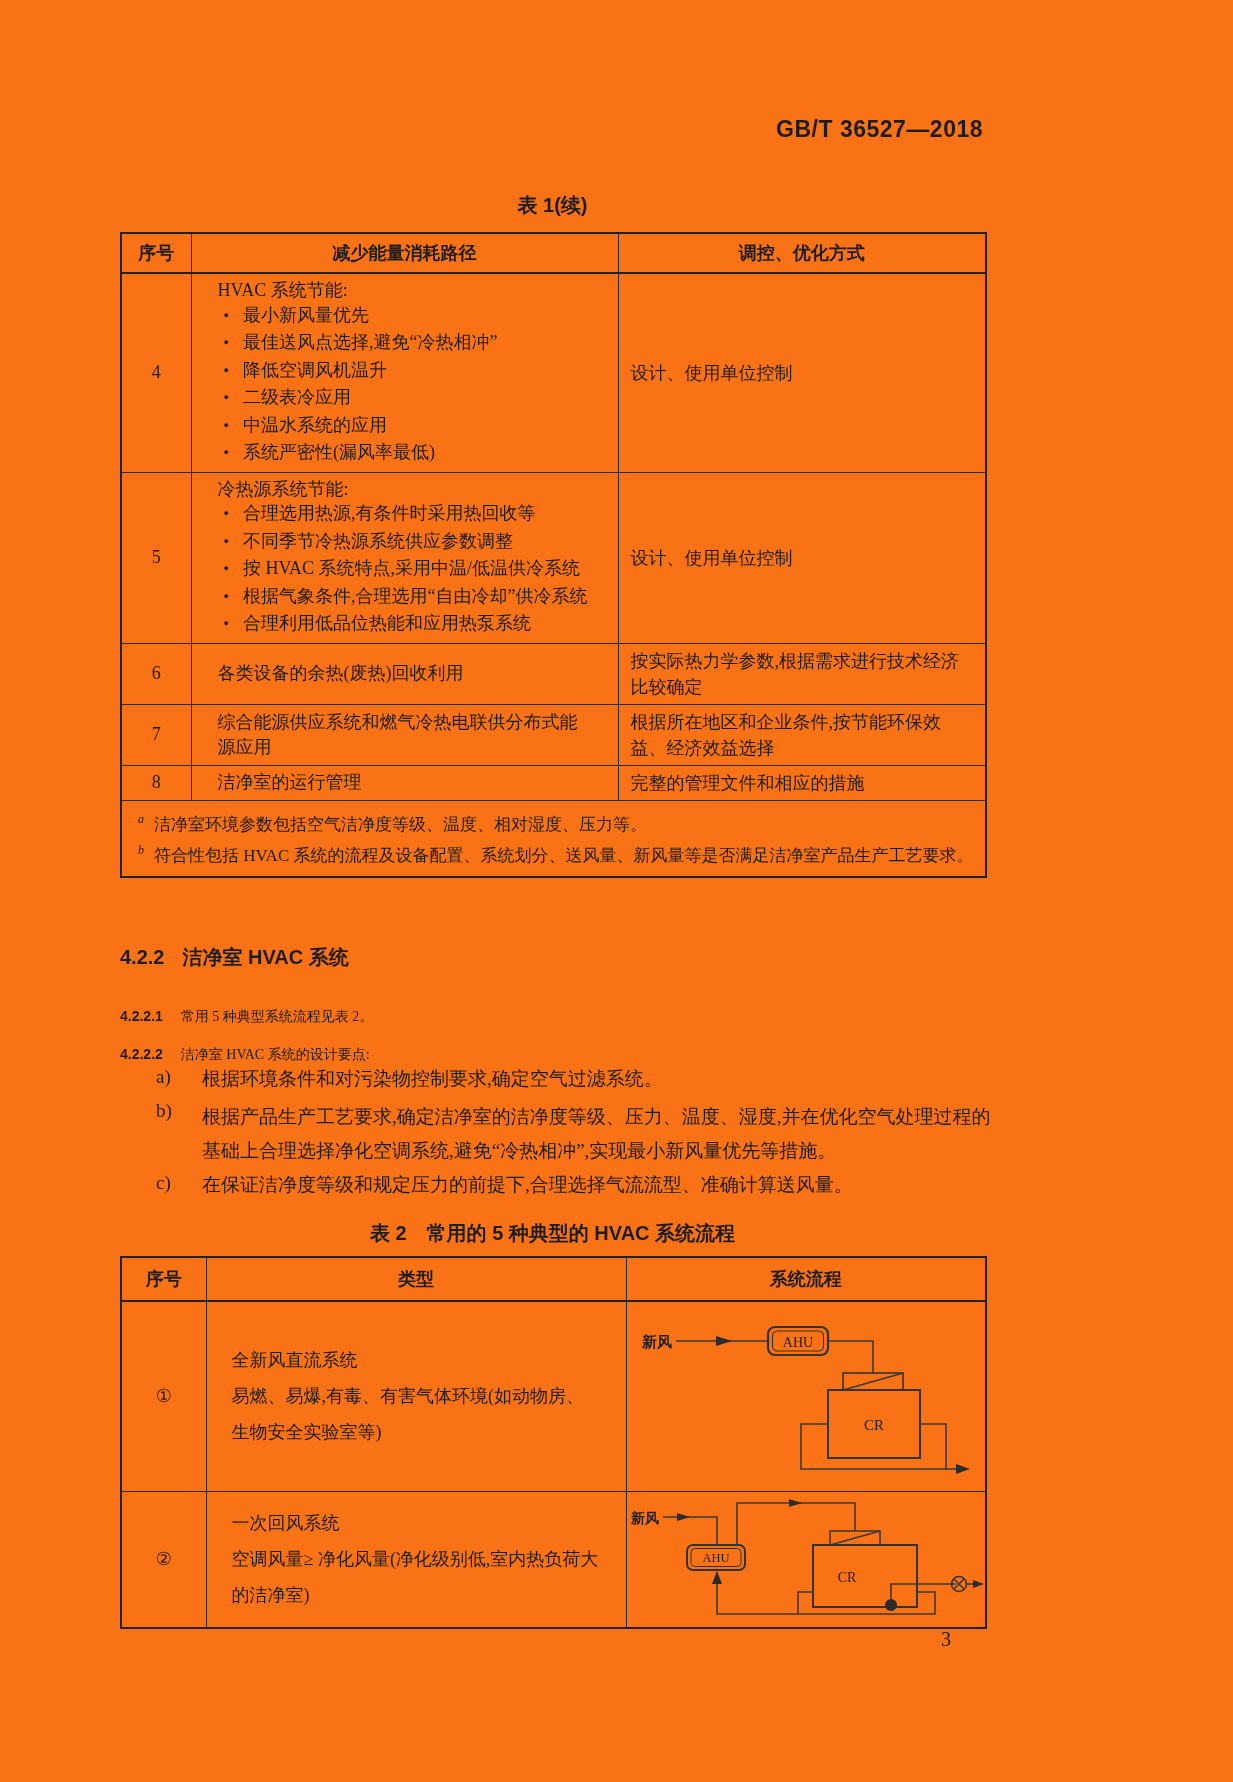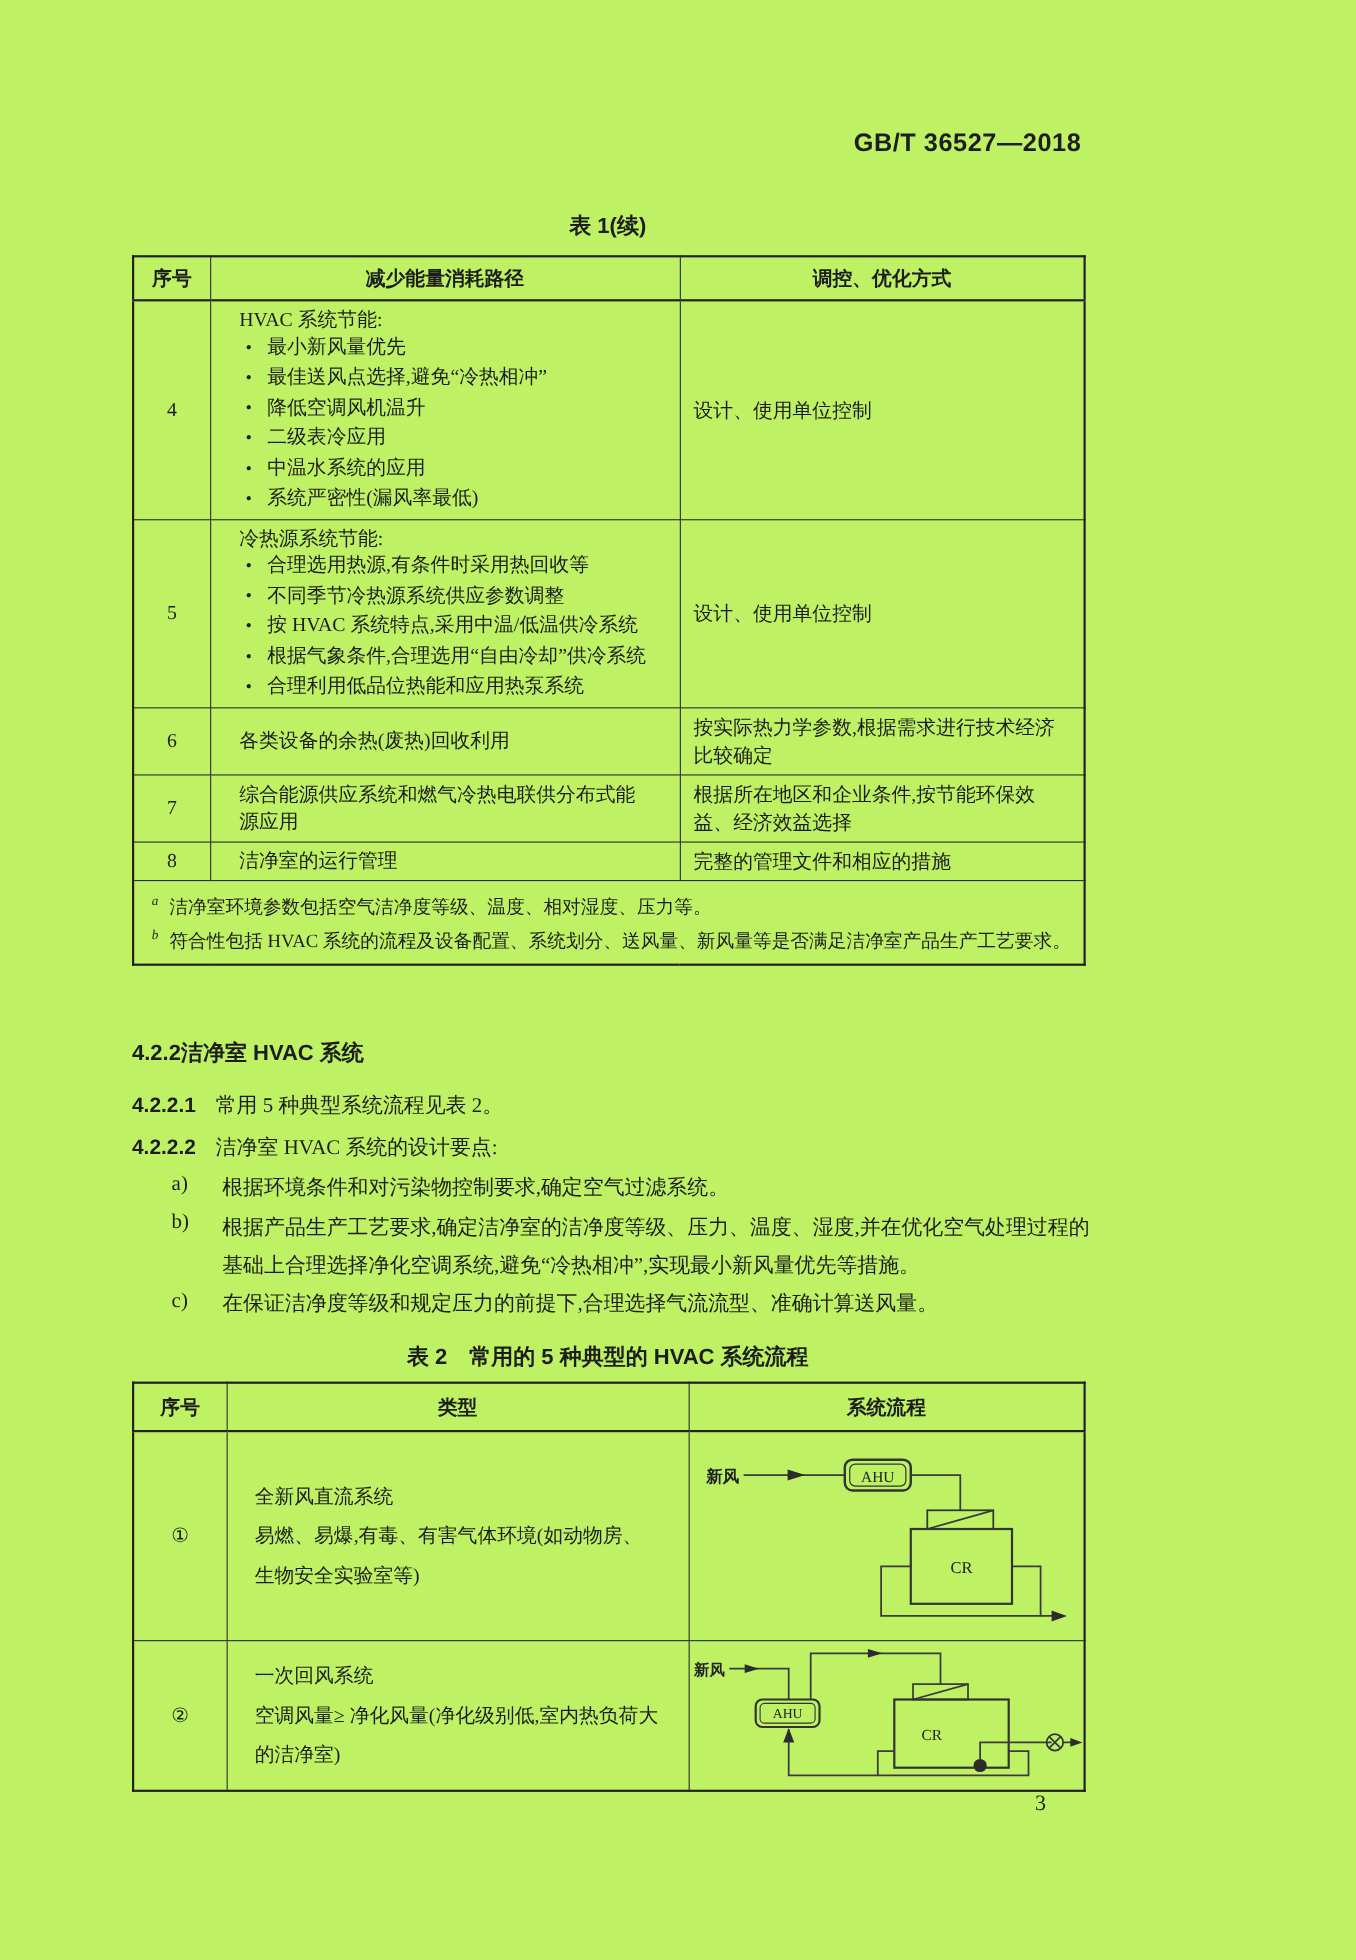--- a/index.html
+++ b/index.html
@@ -1,39 +1,39 @@
 <!DOCTYPE html>
 <html><head>
 <meta charset="utf-8">
 <style>
   html,body{margin:0;padding:0;background:#e8e8e8;}
-  .page{position:relative;width:1233px;height:1782px;background:#bef264;margin:0 auto;
+  .page{position:relative;width:1233px;height:1782px;background:#f97316;margin:0 auto;
         font-family:"Liberation Serif","DejaVu Serif",serif;color:#1d1d1d;overflow:hidden;}
   .docnum{position:absolute;top:116px;right:250px;font-size:23px;font-weight:bold;
           font-family:"Liberation Sans","DejaVu Sans",sans-serif;letter-spacing:.5px;}
   .tbl-title{position:absolute;left:120px;width:865px;text-align:center;font-weight:bold;
              font-size:20px;font-family:"Liberation Sans","DejaVu Sans",sans-serif;}
   table.std{position:absolute;left:120px;width:865px;border-collapse:collapse;table-layout:fixed;
             font-size:18px;}
   table.std,table.std td,table.std th{border:1.5px solid #2b2b2b;}
   table.std{border:2.5px solid #222;}
   table.std th{font-family:"Liberation Sans","DejaVu Sans",sans-serif;font-weight:bold;
                font-size:18px;border-bottom:2.5px solid #222;}
   td.num{text-align:center;vertical-align:middle;font-size:18px;}
   td.pathcell{padding:4px 26px;vertical-align:middle;line-height:24.5px;}
   td.ctrlcell{padding:4px 12px;vertical-align:middle;line-height:26px;}
   .blt{display:flex;align-items:baseline;}
   .blt::before{content:"●";font-size:9px;margin:0 14px 0 6px;position:relative;top:-3px;}
   td.footcell{padding:5px 0 7px 16px;font-size:17px;line-height:27px;border-top:2px solid #222;}
   td.footcell sup{font-size:12px;font-style:italic;margin-right:10px;}
-  .sec{position:absolute;font-size:19px;white-space:nowrap;}
+  .sec{position:absolute;font-size:14px;white-space:nowrap;margin-top:16px;}
   .sec .no{font-family:"Liberation Sans","DejaVu Sans",sans-serif;font-weight:bold;margin-right:18px;}
   .h422{position:absolute;left:120px;top:944px;font-size:20px;font-weight:bold;
         font-family:"Liberation Sans","DejaVu Sans",sans-serif;}
-  .h422 .no{}
+  .h422 .no{margin-right:18px;}
   .lbl{position:absolute;left:156px;font-size:19px;}
   .itm{position:absolute;left:202px;font-size:19px;}
   .itm.wrap{width:802px;white-space:normal;line-height:34px;}
   td.typecell{padding:6px 25px;vertical-align:middle;line-height:36px;font-size:18px;}
   td.diagcell{text-align:center;vertical-align:middle;padding:2px;}
   svg .ln{stroke:#3a3a3a;stroke-width:1.6;fill:none;}
   svg .bx{stroke:#333;fill:none;}
   svg .ar{fill:#2c2c2c;stroke:none;}
   svg text{fill:#222;}
   .pgnum{position:absolute;top:1628px;left:941px;font-size:20px;}

